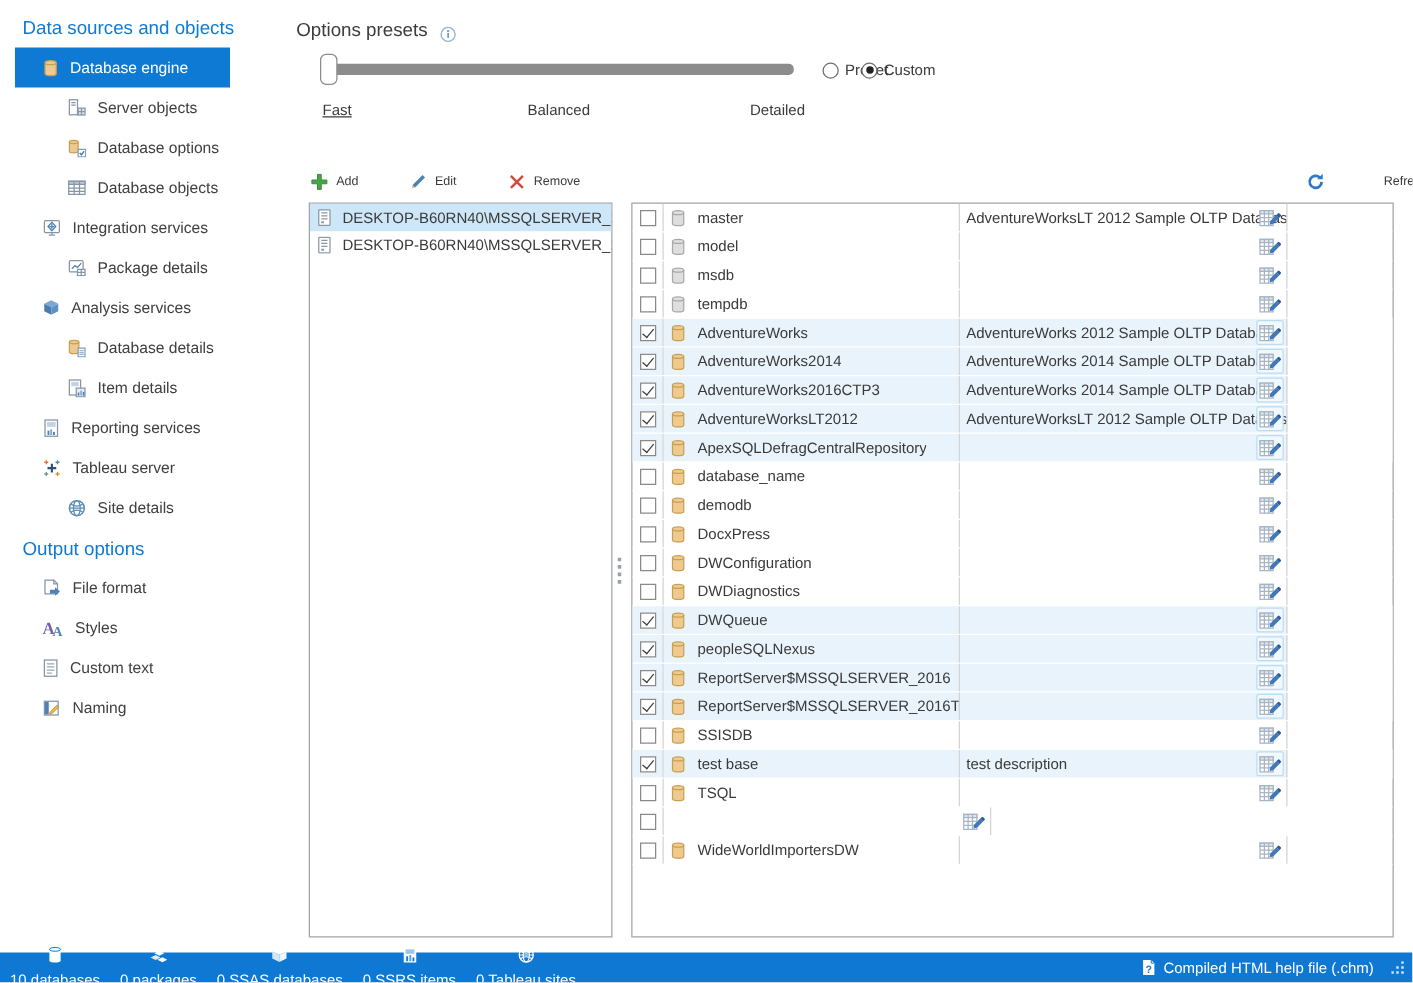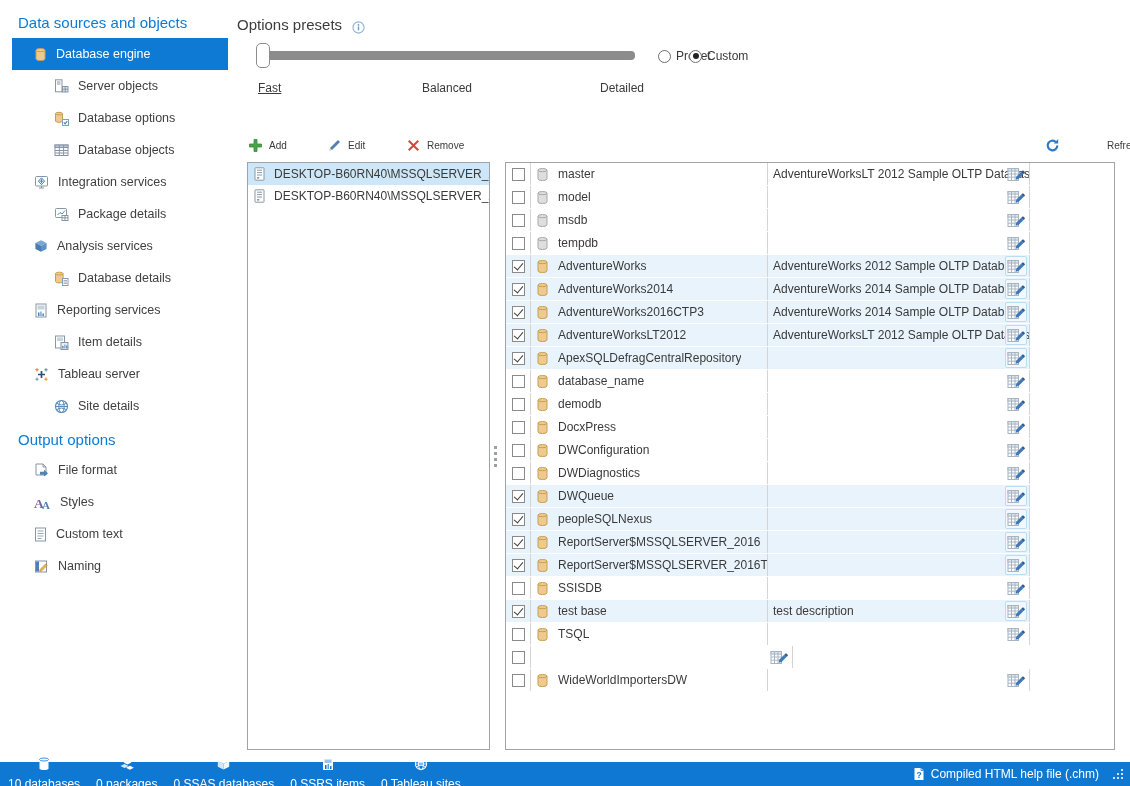--- a/index.html
+++ b/index.html
@@ -9,21 +9,21 @@
     font-family:"Liberation Sans",sans-serif;font-size:12px;
     -webkit-font-smoothing:antialiased;
   }
   .abs{position:absolute;}
   .icon{display:inline-flex;align-items:center;justify-content:center;flex:0 0 auto;}
 
   
   .sidebar{position:absolute;left:0;top:0;width:228px;height:750px;padding-top:8px;box-sizing:border-box;}
   .sb-title{font-size:15px;color:#0c7bd6;padding-left:18px;height:30px;line-height:30px;white-space:nowrap;}
   .sb-title.second{margin-top:4px;height:28px;line-height:28px;}
-  .sb-item{height:32px;display:flex;align-items:center;gap:9px;margin-left:12px;width:216px;
+  .sb-item{height:32px;display:flex;align-items:center;gap:9px;margin-left:12px;width:172px;
            box-sizing:border-box;cursor:default;white-space:nowrap;font-size:12.5px;color:#404040;}
   .sb-item.lvl1{padding-left:22px;}
   .sb-item.lvl2{padding-left:42px;}
   .sb-item.selected{background:#0e7ad3;color:#ffffff;}
 
   
   .presets-title{left:237px;top:16px;font-size:15px;color:#3c3c3c;}
   .info-badge{left:352px;top:21px;}
   .slider-track{left:262px;top:51px;width:373px;height:9px;background:#8c8c8c;border-radius:4px;}
   .slider-handle{left:256px;top:43px;width:14px;height:25px;background:#ffffff;border:1px solid #8c8c8c;border-radius:5px;box-sizing:border-box;}
@@ -164,44 +164,44 @@
           <path d="M1.5 2.6 V10.5 A3.8 1.4 0 0 0 9.1 10.5 V2.6" fill="#eeca90" stroke="#c8a051"></path>
           <ellipse cx="5.3" cy="2.6" rx="3.8" ry="1.4" fill="#eeca90" stroke="#c8a051"></ellipse>
           <rect x="8.5" y="7.5" width="5.5" height="7" fill="#fff" stroke="#7fa0c0"></rect>
           <line x1="9.5" y1="9.5" x2="13" y2="9.5" stroke="#9ab4cc"></line>
           <line x1="9.5" y1="11" x2="13" y2="11" stroke="#9ab4cc"></line>
           <line x1="9.5" y1="12.5" x2="13" y2="12.5" stroke="#9ab4cc"></line>
         </svg>
       </span>
       <span>Database details</span>
     </div>
-    <div class="sb-item lvl1">
-      <span class="icon">
-        <svg width="14" height="15" viewBox="0 0 14 15">
-          <rect x="2" y="1" width="10" height="13" fill="#fff" stroke="#8795a5"></rect>
-          <rect x="3.5" y="2.5" width="7" height="4" fill="#c4d3e2"></rect>
-          <rect x="4" y="9.5" width="1.5" height="3.5" fill="#4f81b5"></rect>
-          <rect x="6.2" y="8.5" width="1.5" height="4.5" fill="#7aa7d4"></rect>
-          <rect x="8.4" y="10.5" width="1.5" height="2.5" fill="#4f81b5"></rect>
-        </svg>
-      </span>
-      <span>Reporting services</span>
-    </div>
     <div class="sb-item lvl2">
       <span class="icon">
         <svg width="15" height="15" viewBox="0 0 15 15">
           <rect x="1.5" y="1" width="9" height="12" fill="#fff" stroke="#8795a5"></rect>
           <rect x="3" y="2.5" width="6" height="3.5" fill="#c4d3e2"></rect>
           <rect x="7" y="7.5" width="7" height="7" fill="#e9eef3" stroke="#8795a5"></rect>
           <rect x="8.2" y="11" width="1.3" height="2.5" fill="#4f81b5"></rect>
           <rect x="10.2" y="9.5" width="1.3" height="4" fill="#7aa7d4"></rect>
           <rect x="12.2" y="10.5" width="1.3" height="3" fill="#4f81b5"></rect>
         </svg>
       </span>
       <span>Item details</span>
+    </div>
+    <div class="sb-item lvl1">
+      <span class="icon">
+        <svg width="14" height="15" viewBox="0 0 14 15">
+          <rect x="2" y="1" width="10" height="13" fill="#fff" stroke="#8795a5"></rect>
+          <rect x="3.5" y="2.5" width="7" height="4" fill="#c4d3e2"></rect>
+          <rect x="4" y="9.5" width="1.5" height="3.5" fill="#4f81b5"></rect>
+          <rect x="6.2" y="8.5" width="1.5" height="4.5" fill="#7aa7d4"></rect>
+          <rect x="8.4" y="10.5" width="1.5" height="2.5" fill="#4f81b5"></rect>
+        </svg>
+      </span>
+      <span>Reporting services</span>
     </div>
     <div class="sb-item lvl1">
       <span class="icon">
         <svg width="15" height="15" viewBox="0 0 15 15">
           <path d="M7.5 4 v7 M4 7.5 h7" stroke="#2d4f76" stroke-width="1.7"></path>
           <path d="M3 1.2 v3.2 M1.4 2.8 h3.2" stroke="#e8762d" stroke-width="1.1"></path>
           <path d="M12 1.2 v3.2 M10.4 2.8 h3.2" stroke="#5b879b" stroke-width="1.1"></path>
           <path d="M3 10.6 v3.2 M1.4 12.2 h3.2" stroke="#7099a6" stroke-width="1.1"></path>
           <path d="M12 10.6 v3.2 M10.4 12.2 h3.2" stroke="#eb9129" stroke-width="1.1"></path>
         </svg>

